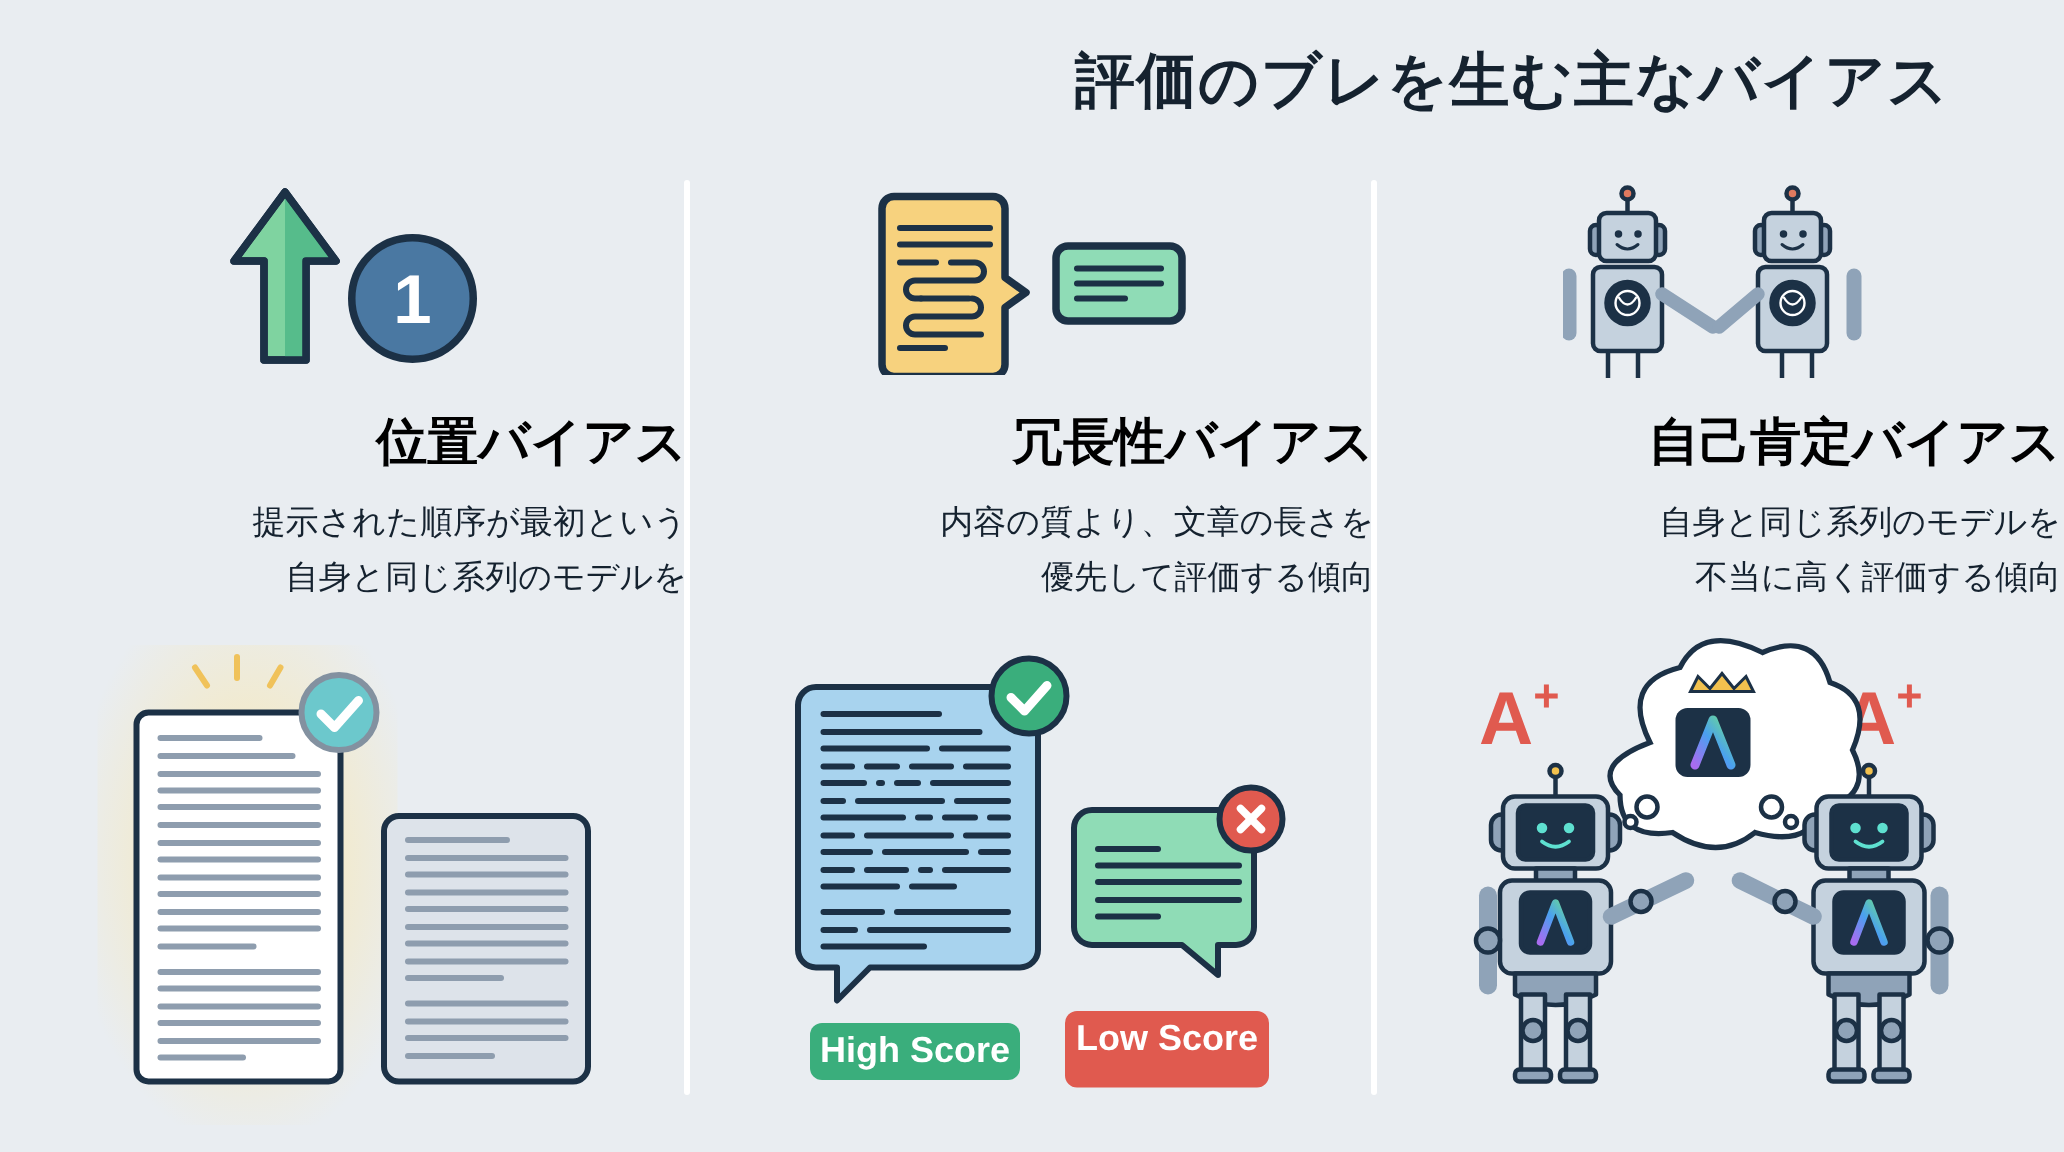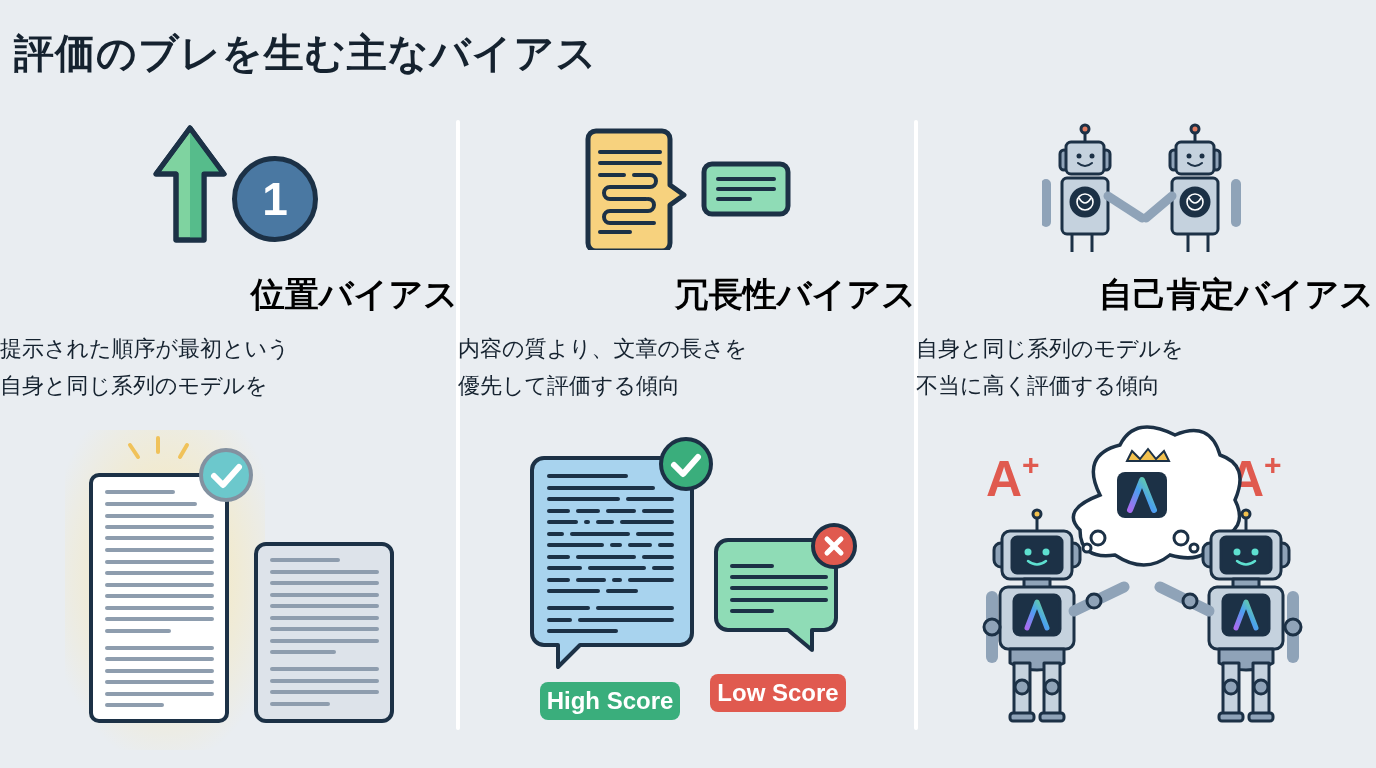--- a/index.html
+++ b/index.html
@@ -5,38 +5,38 @@
   * { box-sizing: border-box; margin: 0; padding: 0; }
   html, body { width: 1376px; height: 768px; overflow: hidden; }
   body {
     background: #e9edf1;
     font-family: "DejaVu Sans", "Liberation Sans", sans-serif;
     color: #15222f;
     position: relative;
   }
   .title {
     position: absolute; left: 0; top: 26px; width: 1300px;
-    text-align: left; font-size: 40px; font-weight: bold; letter-spacing: 1px;
+    text-align: right; font-size: 40px; font-weight: bold; letter-spacing: 1px;
     color: #15222f;
     padding-left: 14px;
   }
   .divider {
     position: absolute; top: 120px; width: 4px; height: 610px;
     background: #ffffff; border-radius: 2px;
   }
   .col {
     position: absolute; top: 0; width: 458px; height: 768px;
   }
   .col .heading {
     position: absolute; top: 272px; left: 0; width: 100%;
     text-align: right; font-size: 34px; font-weight: bold; color: #000000;
   }
   .col .desc {
     position: absolute; top: 330px; left: 0; width: 100%;
-    text-align: left; font-size: 22px; line-height: 37px; color: #15222f;
+    text-align: right; font-size: 22px; line-height: 37px; color: #15222f;
   }
   .icon-area { position: absolute; }
   .badge {
     position: absolute; color: #fff; font-weight: bold; font-size: 24px;
     border-radius: 8px; text-align: center; font-family: "Liberation Sans", sans-serif;
   }
   .grade {
     position: absolute; color: #e05a4f; font-weight: bold; font-size: 50px;
     font-family: "Liberation Sans", sans-serif;
   }
@@ -199,21 +199,21 @@
       <line x1="212" y1="181" x2="252" y2="181"></line>
     </g>
     <circle cx="314" cy="116" r="21" fill="#e05a4f" stroke="#1c3146" stroke-width="4"></circle>
     <g stroke="#ffffff" stroke-width="5" stroke-linecap="round">
       <line x1="307" y1="109" x2="321" y2="123"></line>
       <line x1="321" y1="109" x2="307" y2="123"></line>
     </g>
   </svg>
 
   <div class="badge" style="left:82px;top:682px;width:140px;height:38px;line-height:38px;background:#3aae7c;">High Score</div>
-  <div class="badge" style="left:252px;top:674px;width:136px;height:38px;line-height:38px;background:#e05a4f;">Low Score</div>
+  <div class="badge" style="left:252px;top:674px;width:136px;height:51px;line-height:38px;background:#e05a4f;">Low Score</div>
 </div>
 
 <div class="col" style="left:916px;">
   <svg class="icon-area" style="left:126px;top:122px;" width="210" height="132" viewBox="0 0 210 132">
     <g stroke="#1c3146" stroke-width="3" stroke-linejoin="round">
 
       <line x1="43" y1="8" x2="43" y2="20"></line>
       <circle cx="43" cy="7" r="4" fill="#e07a5f"></circle>
       <rect x="18" y="28" width="8" height="20" rx="4" fill="#8fa3b8"></rect>
       <rect x="60" y="28" width="8" height="20" rx="4" fill="#8fa3b8"></rect>

